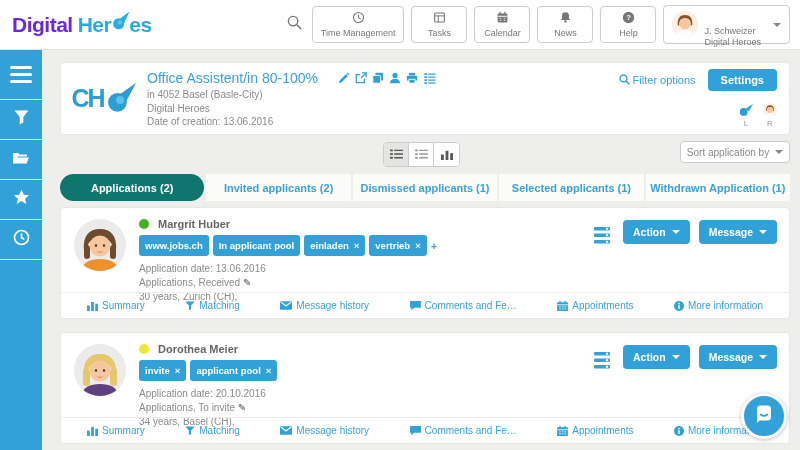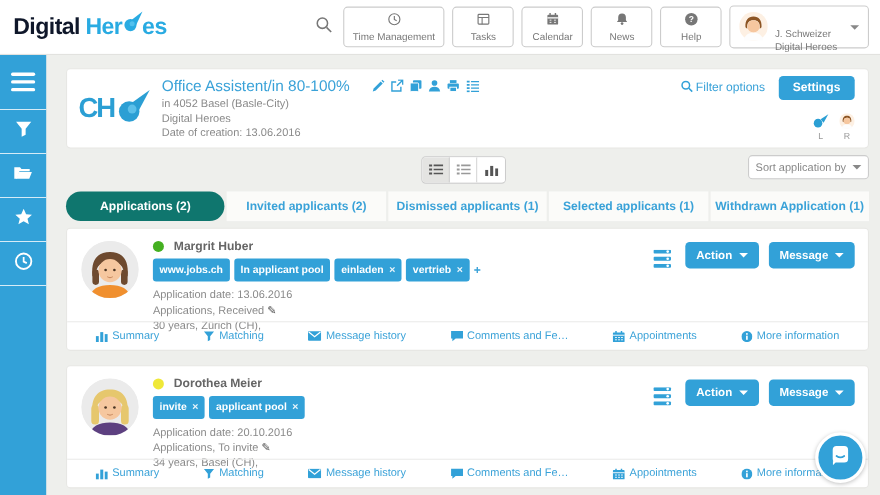--- a/index.html
+++ b/index.html
@@ -3,21 +3,21 @@
 <meta charset="utf-8">
 <style>
   * { box-sizing: border-box; margin: 0; padding: 0; }
   html,body { width: 800px; height: 450px; overflow: hidden; }
   body { font-family: "Liberation Sans", sans-serif; background: #eeefec; position: relative; }
 
   
   .topbar { position: absolute; top:0; left:0; right:0; height:50px; background:#fff;
             border-bottom:1px solid #e2e2df; display:flex; align-items:center; z-index:5; }
   .logo { margin-left:12px; font-size:21px; font-weight:bold; letter-spacing:-.5px; display:flex; align-items:center; }
-  .logo .w1 { color:#0f172a; margin-right:5px; }
+  .logo .w1 { color:#6d28d9; margin-right:5px; }
   .logo .w2 { color:#29abe2; }
   .logo svg { margin:0 -1px 0 0; transform:translateY(-2px); }
   .search-btn { margin-left:auto; margin-right:10px; cursor:pointer; }
   .hbtn { border:1px solid #ccc; border-radius:4px; background:#fff; height:37px; min-width:56px;
           padding:3px 8px; display:flex; flex-direction:column; align-items:center; justify-content:center;
           gap:2px; font-size:9px; color:#777; margin-right:7px; cursor:pointer; }
   .userbtn { border:1px solid #ccc; border-radius:4px; background:#fff; height:39px; padding:3px 8px;
              display:flex; align-items:center; gap:6px; font-size:9px; color:#777; margin-right:10px; cursor:pointer; }
   .userbtn .lines { display:flex; flex-direction:column; line-height:11px; text-align:left;margin-top:24px; }
   .caret { width:0; height:0; border:4px solid transparent; border-top-color:#888; margin-left:6px; transform:translateY(2px); }

